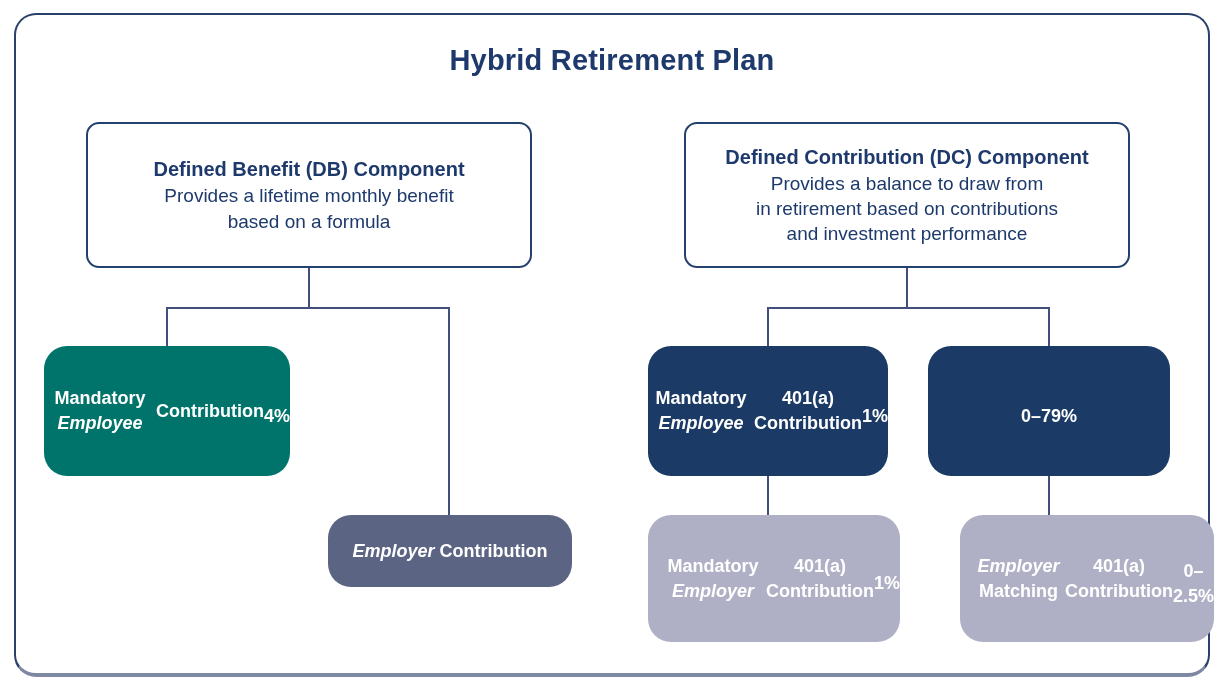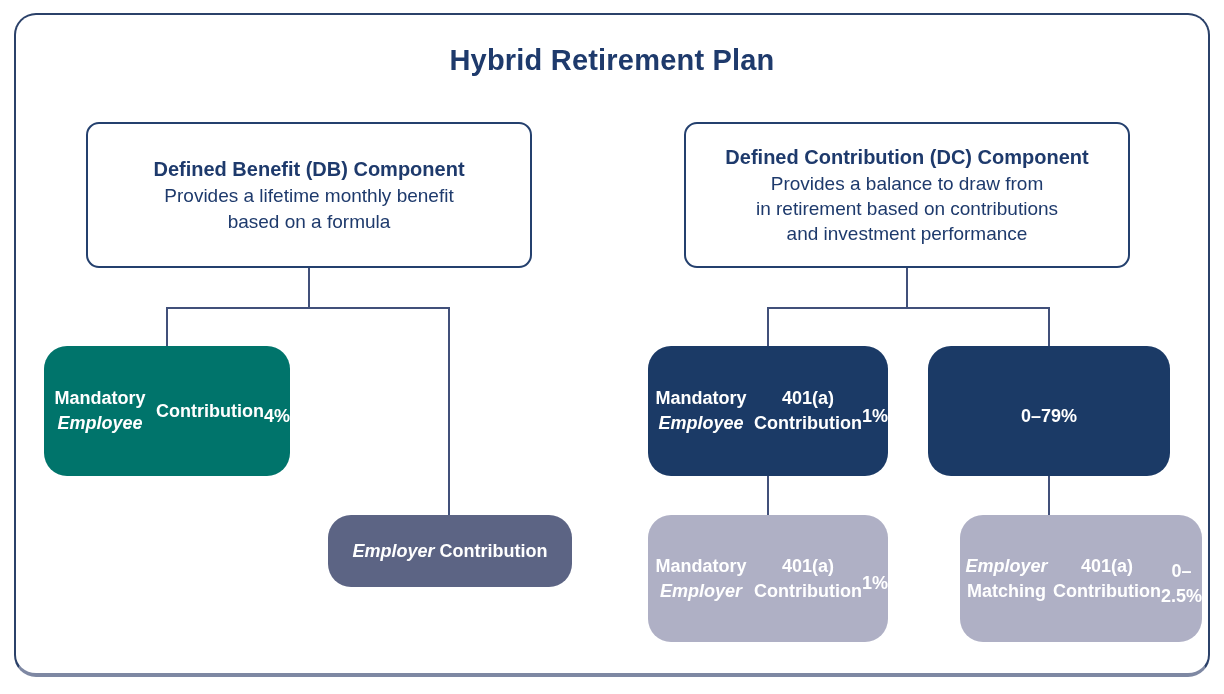--- a/index.html
+++ b/index.html
@@ -25,21 +25,21 @@
   .parent-desc { font-size:19px; line-height:1.32; }
 
   .child-box {
     position:absolute; border-radius:23px; color:#ffffff; text-align:center;
     display:flex; justify-content:center; align-items:center;
     font-size:18px; font-weight:bold; line-height:1.38;
   }
   .teal  { background:#00746B; }
   .slate { background:#5C6484; }
   .navy  { background:#1B3A66; }
-  .ltgray{ background:#AFB0C5; }
+  .ltgray{ background:#AFB0C5;padding-left:12px; }
   .it { font-style:italic; }
   .child-value { margin-top:10px; }
 
   .conn { position:absolute; background:#41507A; }
 </style>
 </head>
 <body>
 
 <div class="canvas">
 

